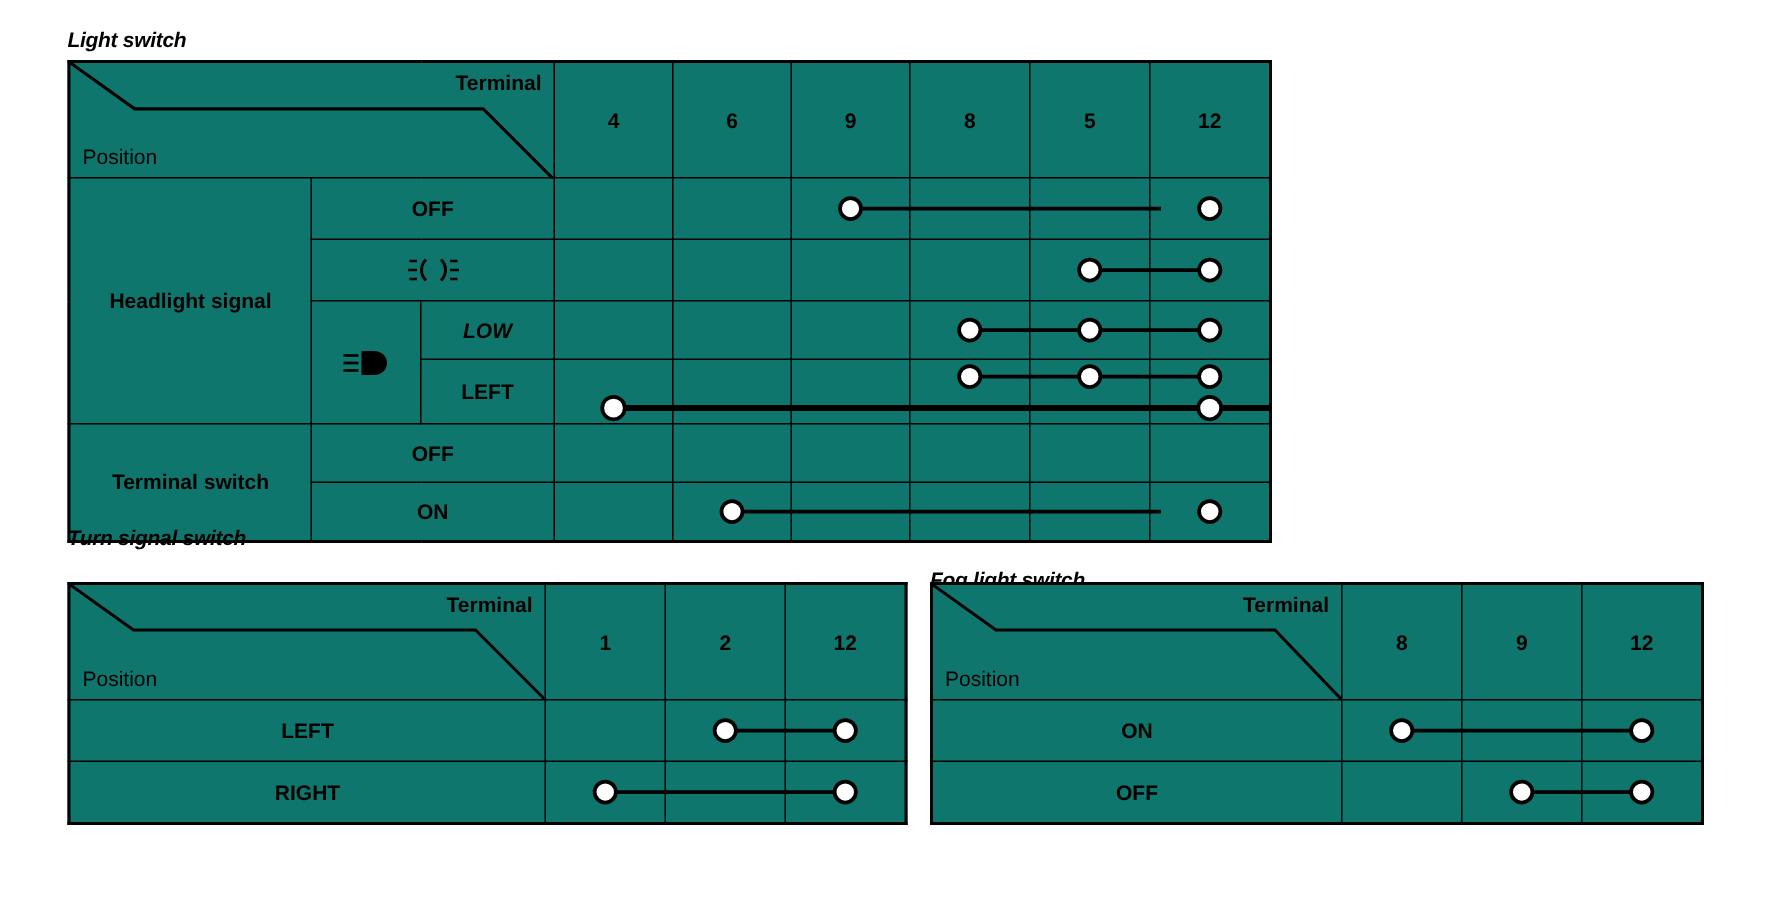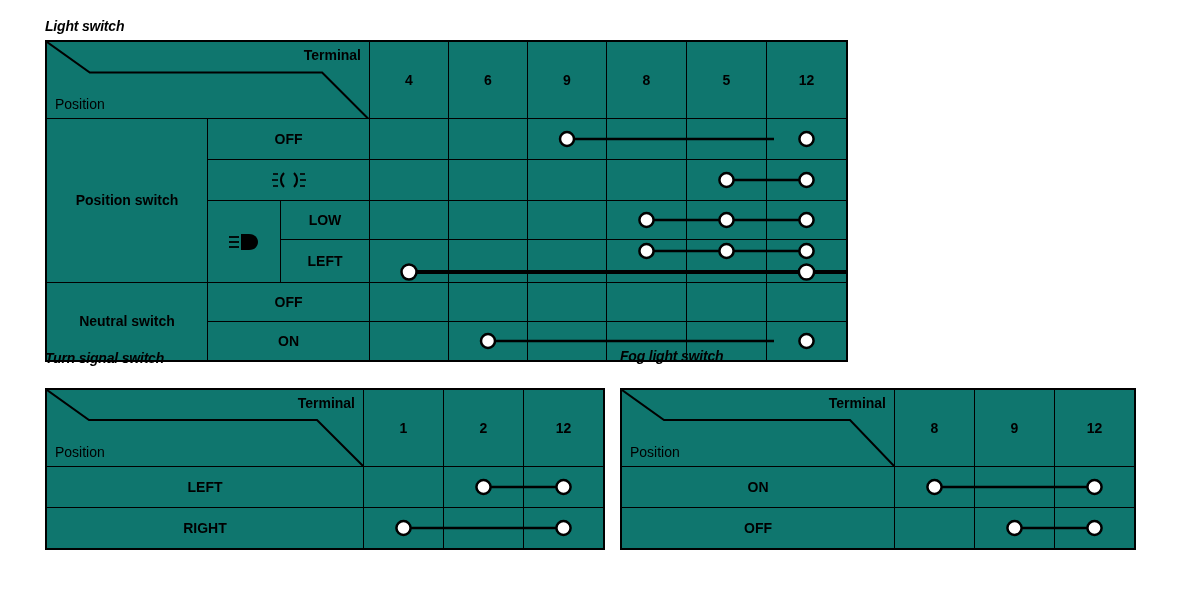--- a/index.html
+++ b/index.html
@@ -101,21 +101,21 @@
       <td style="width:78px;">4</td>
       <td style="width:78px;">6</td>
       <td style="width:78px;">9</td>
       <td style="width:79px;">8</td>
       <td style="width:79px;">5</td>
       <td style="width:79px;">12</td>
     </tr>
 
     <tr>
       <td rowspan="4" style="width:160px;">
-        <div class="group-label">Position switch</div>
+        <div class="group-label">Headlight signal</div>
       </td>
       <td colspan="2" style="height:40px;">OFF</td>
       <td></td>
       <td></td>
       <td>
         <svg class="cell-canvas" viewBox="0 0 80 42" preserveAspectRatio="none">
           <line x1="40" y1="21" x2="247" y2="21" stroke="#000" stroke-width="2.5" vector-effect="non-scaling-stroke"></line>
           <circle cx="40" cy="21" r="7" fill="#fff" stroke="#000" stroke-width="2.5" vector-effect="non-scaling-stroke"></circle>
         </svg>
       </td>
@@ -160,21 +160,21 @@
 
     <tr>
       <td rowspan="2" style="width:72px;">
         <svg class="icon-svg" width="32" height="20" viewBox="0 0 32 20">
           <path d="M13,2 L21,2 C27,2 30,6 30,10 C30,14 27,18 21,18 L13,18 Z" fill="#000"></path>
           <line x1="1" y1="5" x2="11" y2="5" stroke="#000" stroke-width="1.8"></line>
           <line x1="1" y1="10" x2="11" y2="10" stroke="#000" stroke-width="1.8"></line>
           <line x1="1" y1="15" x2="11" y2="15" stroke="#000" stroke-width="1.8"></line>
         </svg>
       </td>
-      <td style="width:88px; height:38px;">LOW</td>
+      <td style="width:88px; height:38px;font-style:italic;">LOW</td>
       <td></td>
       <td></td>
       <td></td>
       <td>
         <svg class="cell-canvas" viewBox="0 0 80 40" preserveAspectRatio="none">
           <line x1="40" y1="20" x2="203" y2="20" stroke="#000" stroke-width="2.5" vector-effect="non-scaling-stroke"></line>
           <circle cx="40" cy="20" r="7" fill="#fff" stroke="#000" stroke-width="2.5" vector-effect="non-scaling-stroke"></circle>
         </svg>
       </td>
       <td>
@@ -213,21 +213,21 @@
       <td>
         <svg class="cell-canvas" viewBox="0 0 80 44" preserveAspectRatio="none">
           <circle cx="40" cy="12" r="7" fill="#fff" stroke="#000" stroke-width="2.5" vector-effect="non-scaling-stroke"></circle>
           <circle cx="40" cy="33" r="7.5" fill="#fff" stroke="#000" stroke-width="2.5" vector-effect="non-scaling-stroke"></circle>
         </svg>
       </td>
     </tr>
 
     <tr>
       <td rowspan="2">
-        <div class="group-label">Neutral switch</div>
+        <div class="group-label">Terminal switch</div>
       </td>
       <td colspan="2" style="height:38px;">OFF</td>
       <td></td>
       <td></td>
       <td></td>
       <td></td>
       <td></td>
       <td></td>
     </tr>
 
@@ -300,21 +300,21 @@
       <td>
         <svg class="cell-canvas" viewBox="0 0 80 42" preserveAspectRatio="none">
           <circle cx="40" cy="21" r="7" fill="#fff" stroke="#000" stroke-width="2.5" vector-effect="non-scaling-stroke"></circle>
         </svg>
       </td>
     </tr>
   </tbody>
     </table>
 </div>
 
-<div class="caption" style="left:620px; top:348px;">Fog light switch</div>
+<div class="caption" style="left:620px; top:378px;">Fog light switch</div>
 
 <div class="tablewrap" style="left:620px; top:388px;">
   <table class="sw">
     <tbody>
         <tr>
       <td class="corner" style="width:272px; height:76px;">
         <svg class="diag" viewBox="0 0 272 76" preserveAspectRatio="none">
           <polyline points="0,0 42,30 228,30 272,76" fill="none" stroke="#000" stroke-width="2"></polyline>
         </svg>
         <span class="term">Terminal</span>

